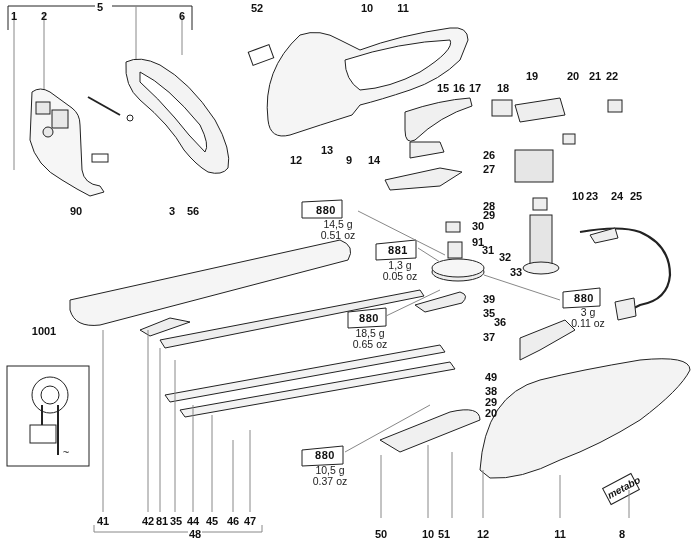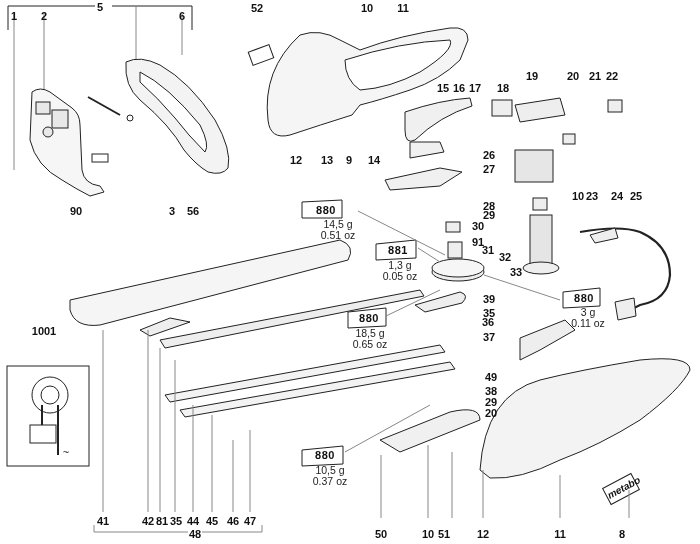--- a/index.html
+++ b/index.html
@@ -129,21 +129,21 @@
   <span class="lbl" style="left:44px;top:16px">2</span>
   <span class="lbl" style="left:182px;top:16px">6</span>
   <span class="lbl" style="left:76px;top:211px">90</span>
   <span class="lbl" style="left:172px;top:211px">3</span>
   <span class="lbl" style="left:193px;top:211px">56</span>
 
   <span class="lbl" style="left:257px;top:8px">52</span>
   <span class="lbl" style="left:367px;top:8px">10</span>
   <span class="lbl" style="left:403px;top:8px">11</span>
   <span class="lbl" style="left:296px;top:160px">12</span>
-  <span class="lbl" style="left:327px;top:160px">13</span>
+  <span class="lbl" style="left:327px;top:150px">13</span>
   <span class="lbl" style="left:349px;top:160px">9</span>
   <span class="lbl" style="left:374px;top:160px">14</span>
   <span class="lbl" style="left:443px;top:88px">15</span>
   <span class="lbl" style="left:459px;top:88px">16</span>
   <span class="lbl" style="left:475px;top:88px">17</span>
   <span class="lbl" style="left:503px;top:88px">18</span>
   <span class="lbl" style="left:532px;top:76px">19</span>
   <span class="lbl" style="left:573px;top:76px">20</span>
   <span class="lbl" style="left:595px;top:76px">21</span>
   <span class="lbl" style="left:612px;top:76px">22</span>
@@ -157,21 +157,21 @@
 
   <span class="lbl" style="left:489px;top:206px">28</span>
   <span class="lbl" style="left:489px;top:215px">29</span>
   <span class="lbl" style="left:478px;top:226px">30</span>
   <span class="lbl" style="left:478px;top:242px">91</span>
   <span class="lbl" style="left:488px;top:250px">31</span>
   <span class="lbl" style="left:505px;top:257px">32</span>
   <span class="lbl" style="left:516px;top:272px">33</span>
   <span class="lbl" style="left:489px;top:299px">39</span>
   <span class="lbl" style="left:489px;top:313px">35</span>
-  <span class="lbl" style="left:488px;top:322px">36</span>
+  <span class="lbl" style="left:500px;top:322px">36</span>
   <span class="lbl" style="left:489px;top:337px">37</span>
 
   <span class="lbl" style="left:491px;top:377px">49</span>
   <span class="lbl" style="left:491px;top:391px">38</span>
   <span class="lbl" style="left:491px;top:402px">29</span>
   <span class="lbl" style="left:491px;top:413px">20</span>
 
   <span class="lbl" style="left:44px;top:331px">1001</span>
 
   <span class="lbl" style="left:103px;top:521px">41</span>

